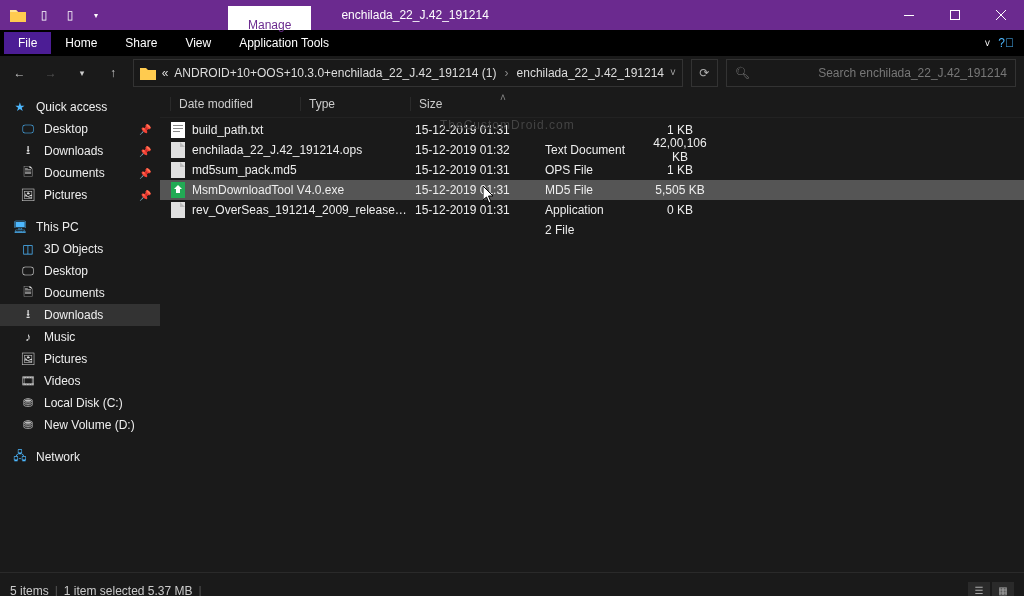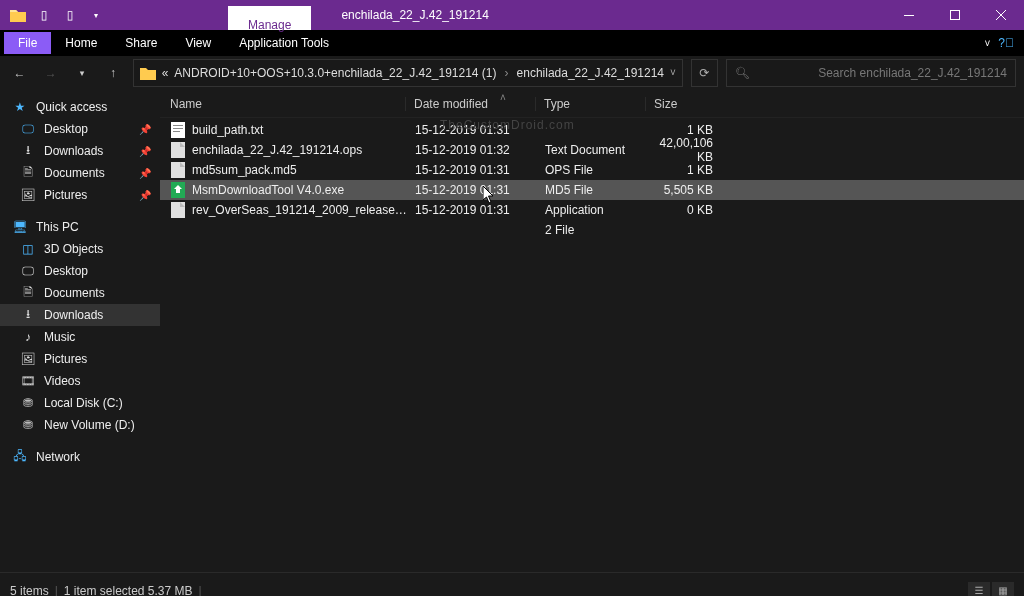--- a/index.html
+++ b/index.html
@@ -8,21 +8,21 @@
 .titlebar { height: 30px; background: #6b2a8f; display: flex; align-items: center; }
 .titlebar .qat { display: flex; align-items: center; gap: 2px; padding-left: 6px; }
 .titlebar .qat .icon-slot { width: 24px; height: 24px; display: flex; align-items: center; justify-content: center; }
 .titlebar .ribbon-tab-area { display: flex; align-items: flex-end; height: 100%; margin-left: 120px; }
 .titlebar .tab-manage { background: #fff; color: #6b2a8f; padding: 12px 20px; font-size: 12px; height: 22px; line-height: 14px; }
 .titlebar .win-title { margin-left: 30px; color: #fff; font-size: 12px; }
 .titlebar .win-controls { margin-left: auto; display: flex; }
 .titlebar .win-controls .wc { width: 46px; height: 30px; display: flex; align-items: center; justify-content: center; color: #fff; }
 
 .menubar { height: 26px; background: #000; display: flex; align-items: center; padding: 0 4px; gap: 0; }
-.menubar .file-btn { background: #8b5cf6; color: #fff; padding: 4px 14px; font-size: 12px; }
+.menubar .file-btn { background: #4c1d95; color: #fff; padding: 4px 14px; font-size: 12px; }
 .menubar .menu-item { color: #fff; padding: 4px 14px; font-size: 12px; }
 .menubar .right-icons { margin-left: auto; display: flex; gap: 8px; align-items: center; padding-right: 6px; }
 
 .addrbar { height: 34px; background: #1a1a1a; display: flex; align-items: center; padding: 0 8px; gap: 8px; border-bottom: 1px solid #1a1a1a; }
 .addrbar .nav-btn { width: 24px; height: 24px; display: flex; align-items: center; justify-content: center; color: #ccc; }
 .addrbar .crumb-box { flex: 1; height: 28px; background: #191919; border: 1px solid #333; display: flex; align-items: center; padding: 0 6px; gap: 6px; }
 .addrbar .crumb-box .folder-icon { width: 16px; height: 14px; }
 .addrbar .crumb-text { color: #ddd; white-space: nowrap; overflow: hidden; }
 .addrbar .crumb-sep { color: #888; margin: 0 2px; }
 .addrbar .crumb-tail { margin-left: auto; display: flex; gap: 10px; color: #aaa; }
@@ -51,21 +51,21 @@
 .sort-ind { color: #888; margin-left: 60px; font-size: 10px; position: absolute; left: 280px; top: 2px; }
 
 .filelist { padding: 2px 0; position: relative; }
 .watermark { position: absolute; left: 280px; top: 0; color: #444; font-size: 12px; letter-spacing: 1px; pointer-events: none; }
 .filerow { display: flex; align-items: center; height: 20px; padding-left: 10px; color: #eee; font-size: 12px; }
 .filerow.selected { background: #555; }
 .filerow .f-icon { width: 16px; height: 16px; margin-right: 6px; display: inline-flex; align-items: center; justify-content: center; }
 .filerow .f-name { width: 215px; white-space: nowrap; overflow: hidden; text-overflow: ellipsis; }
 .filerow .f-date { width: 130px; padding-left: 8px; }
 .filerow .f-type { width: 110px; padding-left: 8px; margin-top: 40px; }
-.filerow .f-size { width: 70px; text-align: right; padding-right: 4px; }
+.filerow .f-size { width: 70px; text-align: center; padding-right: 4px; }
 
 .statusbar { height: 36px; background: #1a1a1a; border-top: 1px solid #2a2a2a; display: flex; align-items: center; padding: 0 10px; color: #ccc; font-size: 12px; gap: 6px; }
 .statusbar .divider { color: #555; }
 .statusbar .view-toggles { margin-left: auto; display: flex; gap: 2px; }
 .statusbar .vt { width: 22px; height: 18px; background: #2a2a2a; display: flex; align-items: center; justify-content: center; color: #aaa; font-size: 10px; }
 
 .cursor { position: absolute; pointer-events: none; }
 
 svg { display: block; }
 </style>
@@ -220,21 +220,20 @@
       <div class="row hdr">
           <span class="sidebar-icon" style="color:#4db8ff">🖧</span>
           <span>Network</span>
         </div>
     </div>
   </div>
 
   <div class="content" style="position:relative">
     <span class="sort-ind">˄</span>
     <div class="columns">
-      <div class="col-name">Name</div>
       <div class="col-date">Date modified</div>
       <div class="col-type">Type</div>
       <div class="col-size">Size</div>
       <div class="col-spacer"></div>
     </div>
     <div class="filelist" id="filelist">
       <div class="watermark">TheCustomDroid.com</div>
     <div class="filerow">
           <span class="f-icon">
             <svg width="14" height="16">

